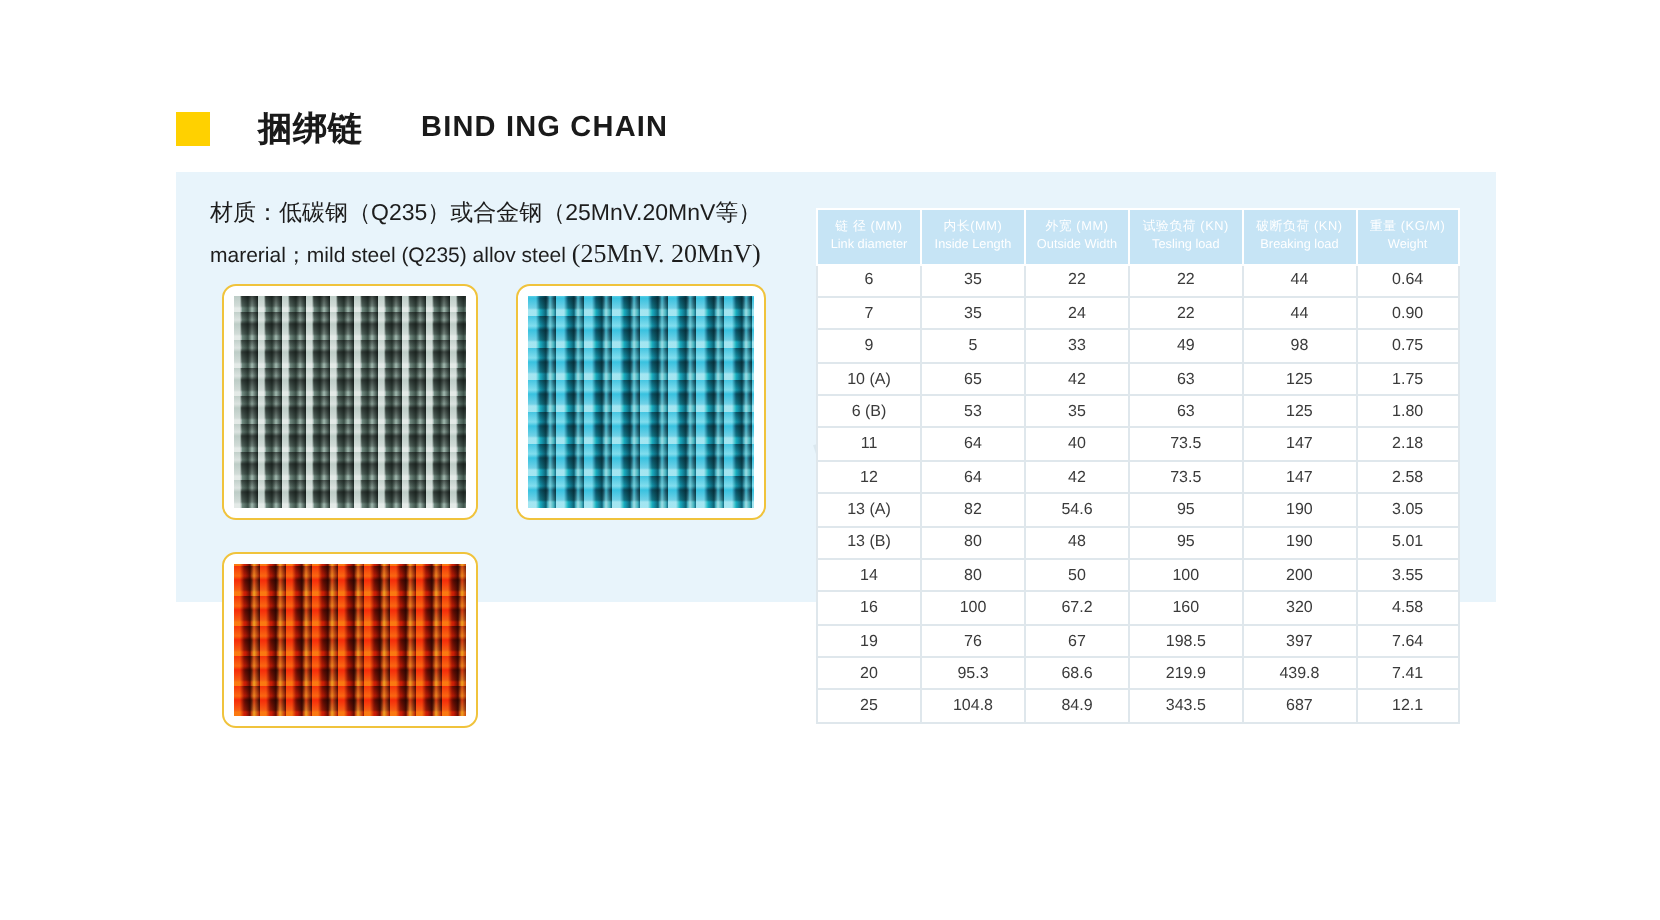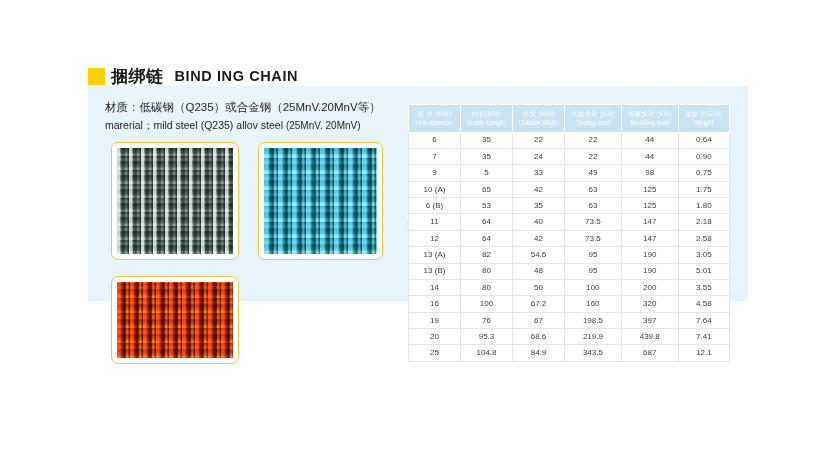--- a/index.html
+++ b/index.html
@@ -15,22 +15,21 @@
     position: relative;
   }
 
   
   #title-row {
     position: absolute;
     left: 88px;
     top: 56px;
     display: flex;
     align-items: center;
-    gap: 6px;
-    margin-top: 12px;
+    gap: 24px;
   }
   #title-bullet {
     width: 17px;
     height: 17px;
     background: #ffd100;
     flex: 0 0 auto;
   }
   #title-cn {
     font-size: 17px;
     font-weight: bold;
@@ -71,22 +70,22 @@
     line-height: 1.55;
     white-space: nowrap;
   }
   #material-en {
     font-size: 10.5px;
     color: #1d1d1d;
     line-height: 1.55;
     white-space: nowrap;
   }
   #material-en .small {
-    font-size: 10px;
-    font-family: Liberation Sans, sans-serif;
+    font-size: 13px;
+    font-family: Liberation Serif, serif;
   }
 
   
   .photo-frame {
     position: absolute;
     background: #ffffff;
     border: 1.5px solid #f0c33c;
     border-radius: 7px;
     padding: 5px;
     box-sizing: border-box;

